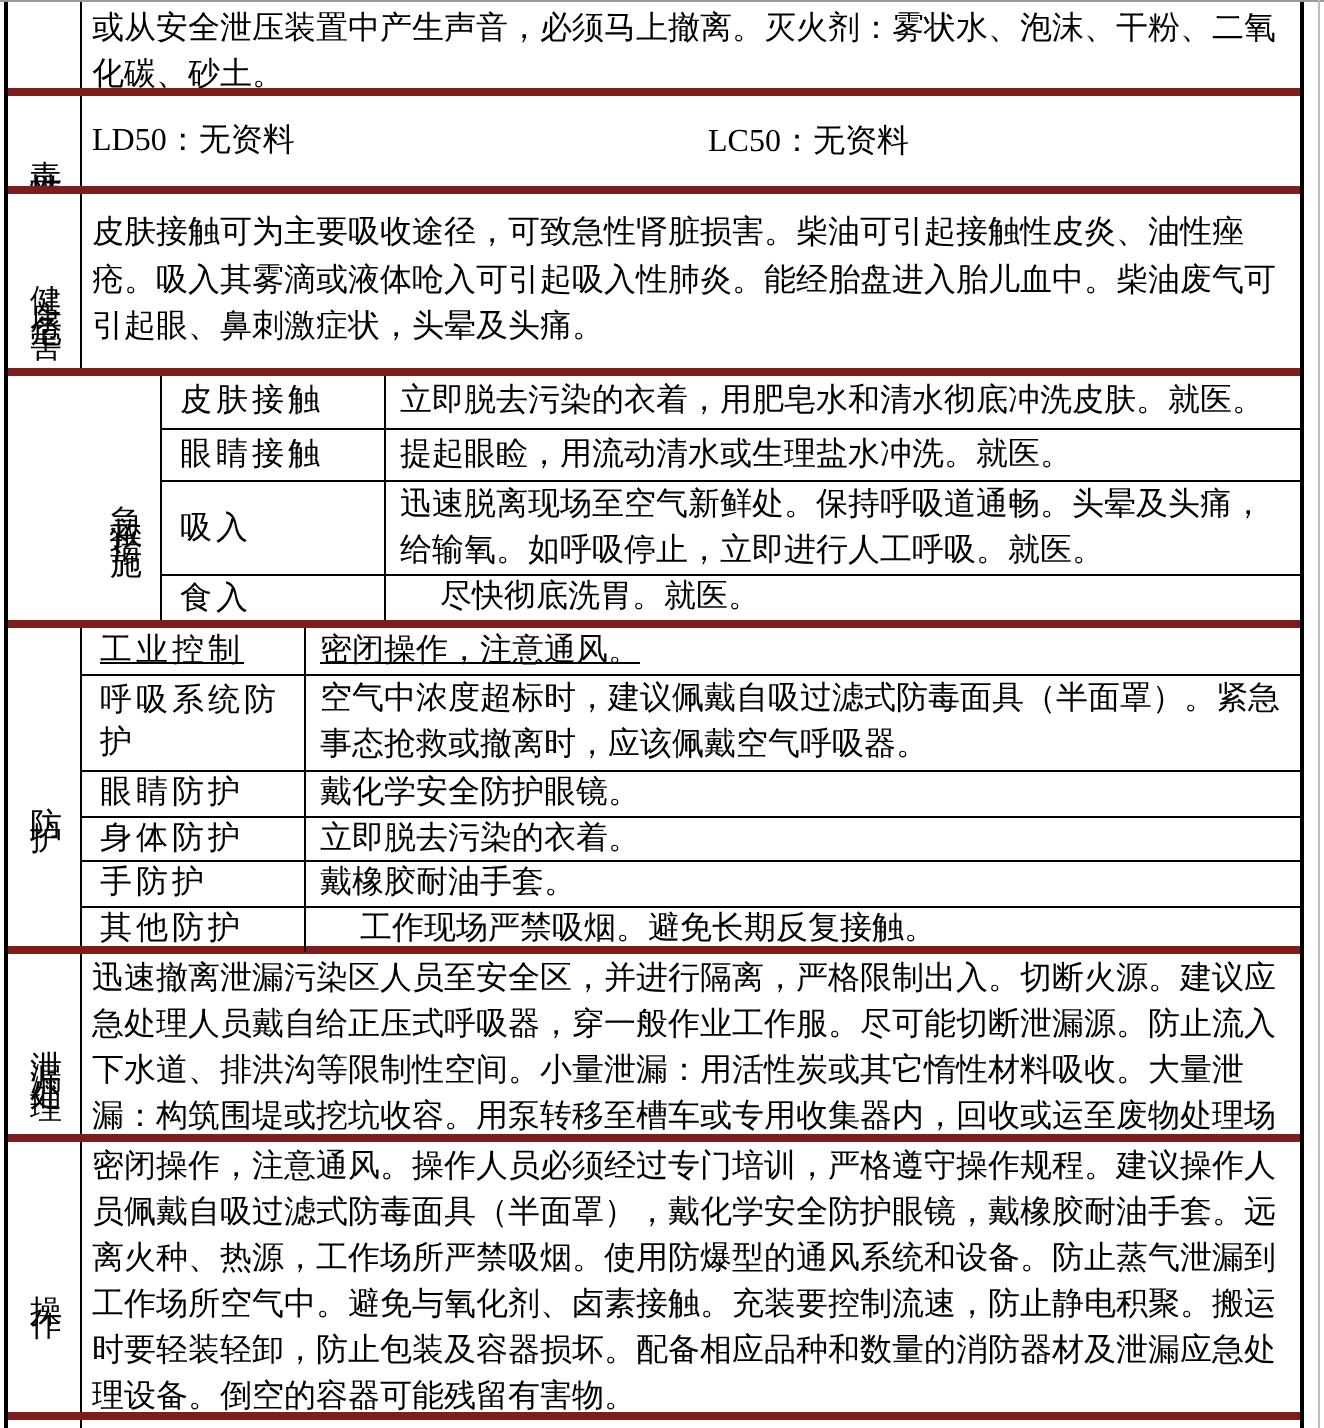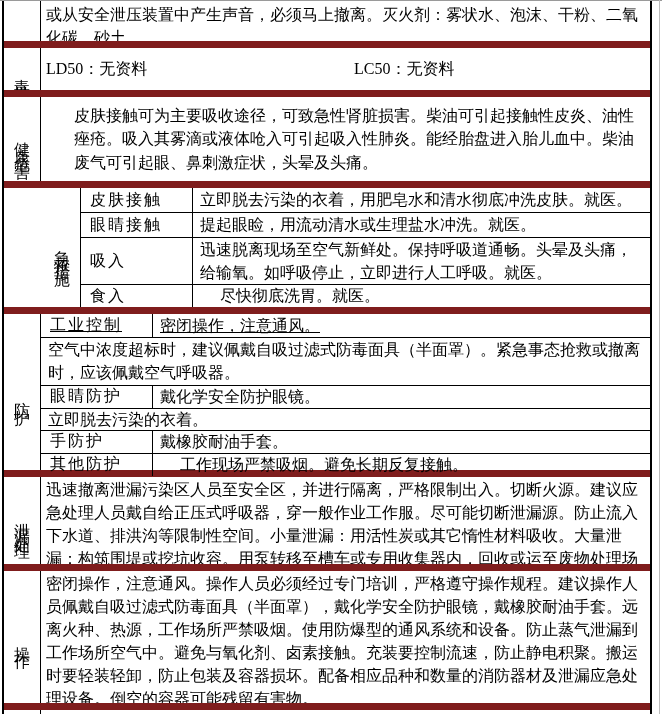--- a/index.html
+++ b/index.html
@@ -24,21 +24,21 @@
     position:absolute;top:0;left:2px;
     width:650px;height:714px;
     border-left:2px solid #000;
     border-right:2px solid #000;
     box-sizing:border-box;
     background:#fff;
   }
   .row{
     display:flex;
     box-sizing:border-box;
-    border-bottom:7px solid #7f1d1d;
+    border-bottom:4px solid #7f1d1d;
     width:100%;
   }
   .row.no-bottom{border-bottom:none;}
   .label-cell{
     flex:0 0 37px;
     box-sizing:border-box;
     border-right:1px solid #000;
     display:flex;align-items:center;justify-content:center;
     overflow:hidden;
   }
@@ -83,21 +83,21 @@
     flex:1 1 auto;
     box-sizing:border-box;
     display:flex;flex-direction:column;justify-content:center;
     padding:0 4px 0 7px;
     line-height:23.4px;
     overflow:hidden;
   }
   
   .h-r1{height:48px;}
   .h-r2{height:49px;}
-  .h-r3{height:91px;gap:28px;}
+  .h-r3{height:91px;}
   .h-r4{height:126px;padding-left:40px;}
   .h-r5{height:163px;}
   .h-r6{height:94px;}
   .h-r7{height:139px;}
   .h-sliver{height:4px;}
   .sh-28{height:28px;}
   .sh-47{height:47px;}
   .sh-22{height:22px;}
   .sh-24{height:24px;text-decoration:underline;}
   .sh-48{height:48px;}
@@ -163,27 +163,29 @@
     <div class="row h-r5">
       <div class="label-cell">
         <span class="vlabel">防护</span>
       </div>
       <div class="subtable">
         <div class="subrow sh-24">
           <div class="sublabel-cell">工业控制</div>
           <div class="subcontent-cell">密闭操作，注意通风。</div>
         </div>
         <div class="subrow sh-48">
+          <div class="sublabel-cell">呼吸系统防护</div>
           <div class="subcontent-cell">空气中浓度超标时，建议佩戴自吸过滤式防毒面具（半面罩）。紧急事态抢救或撤离时，应该佩戴空气呼吸器。</div>
         </div>
         <div class="subrow sh-23">
           <div class="sublabel-cell">眼睛防护</div>
           <div class="subcontent-cell">戴化学安全防护眼镜。</div>
         </div>
         <div class="subrow sh-22">
+          <div class="sublabel-cell">身体防护</div>
           <div class="subcontent-cell">立即脱去污染的衣着。</div>
         </div>
         <div class="subrow sh-23">
           <div class="sublabel-cell">手防护</div>
           <div class="subcontent-cell">戴橡胶耐油手套。</div>
         </div>
         <div class="subrow last sh-22">
           <div class="sublabel-cell">其他防护</div>
           <div class="subcontent-cell">工作现场严禁吸烟。避免长期反复接触。</div>
         </div>

